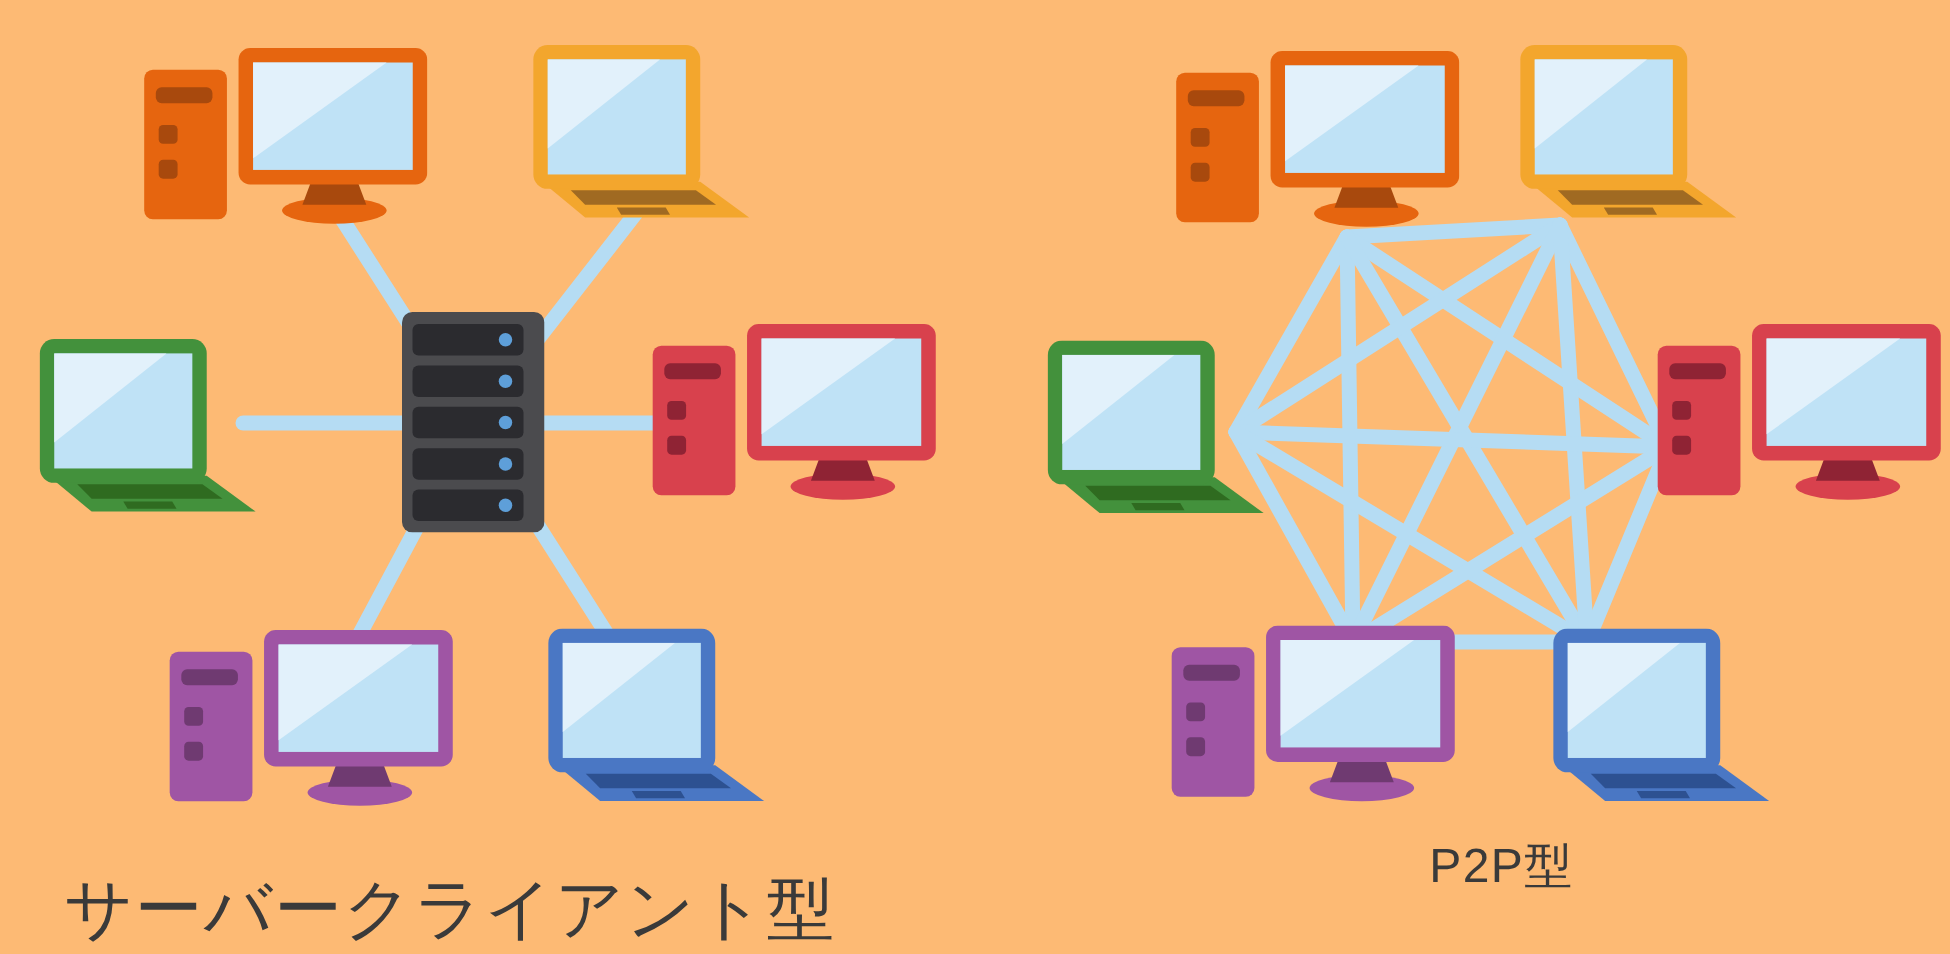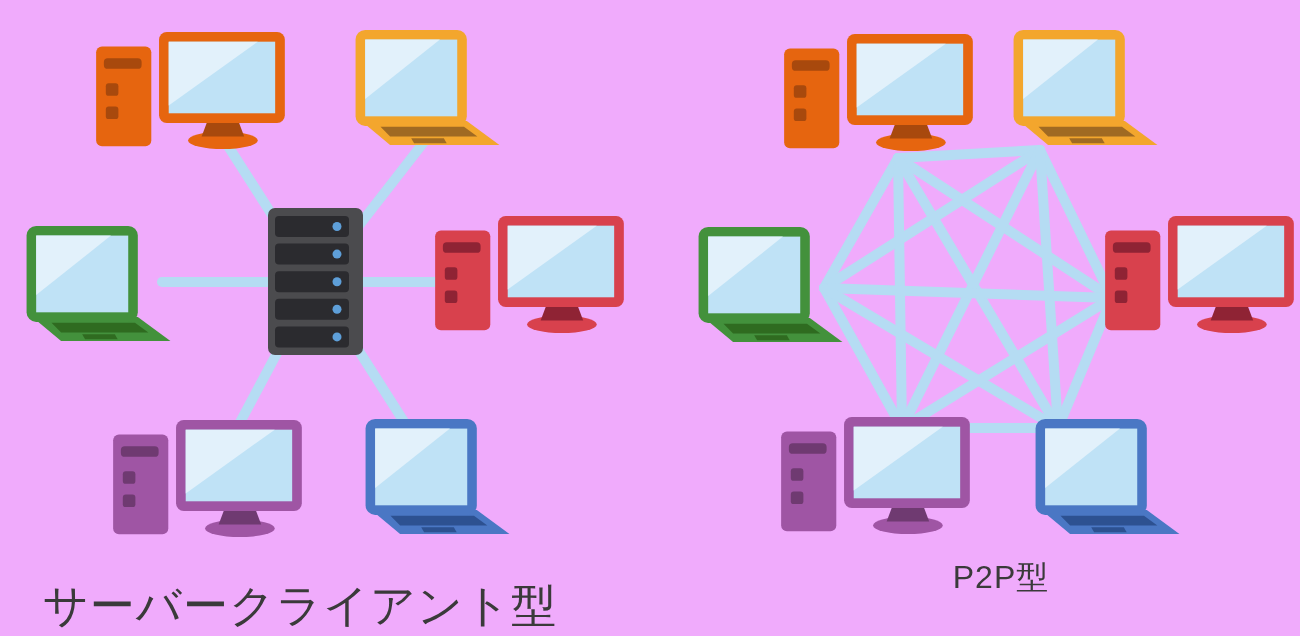--- a/index.html
+++ b/index.html
@@ -14,21 +14,21 @@
   .panel-label {
     position:absolute; z-index:3; text-align:center;
     font-weight:500; letter-spacing:1px; white-space:nowrap;
   }
   #label-left  { left:40px;  top:576px; width:520px; font-size:45px; }
   #label-right { left:866px; top:556px; width:270px; font-size:32px; }
 </style>
 </head>
 <body>
 
-<div id="stage" style="background: #f0abfc;">
+<div id="stage" style="background: #fdba74;">
   <svg id="edges" width="1300" height="636">
       <line x1="315" y1="282" x2="228" y2="146" stroke="#b5dcf3" stroke-width="10" stroke-linecap="round"></line>
       <line x1="315" y1="282" x2="424" y2="142" stroke="#b5dcf3" stroke-width="10" stroke-linecap="round"></line>
       <line x1="315" y1="282" x2="162" y2="282" stroke="#b5dcf3" stroke-width="10" stroke-linecap="round"></line>
       <line x1="315" y1="282" x2="452" y2="282" stroke="#b5dcf3" stroke-width="10" stroke-linecap="round"></line>
       <line x1="315" y1="282" x2="237" y2="428" stroke="#b5dcf3" stroke-width="10" stroke-linecap="round"></line>
       <line x1="315" y1="282" x2="408" y2="428" stroke="#b5dcf3" stroke-width="10" stroke-linecap="round"></line>
       <line x1="898" y1="158" x2="1040" y2="150" stroke="#b5dcf3" stroke-width="10" stroke-linecap="round"></line>
       <line x1="898" y1="158" x2="824" y2="288" stroke="#b5dcf3" stroke-width="10" stroke-linecap="round"></line>
       <line x1="898" y1="158" x2="1112" y2="298" stroke="#b5dcf3" stroke-width="10" stroke-linecap="round"></line>

